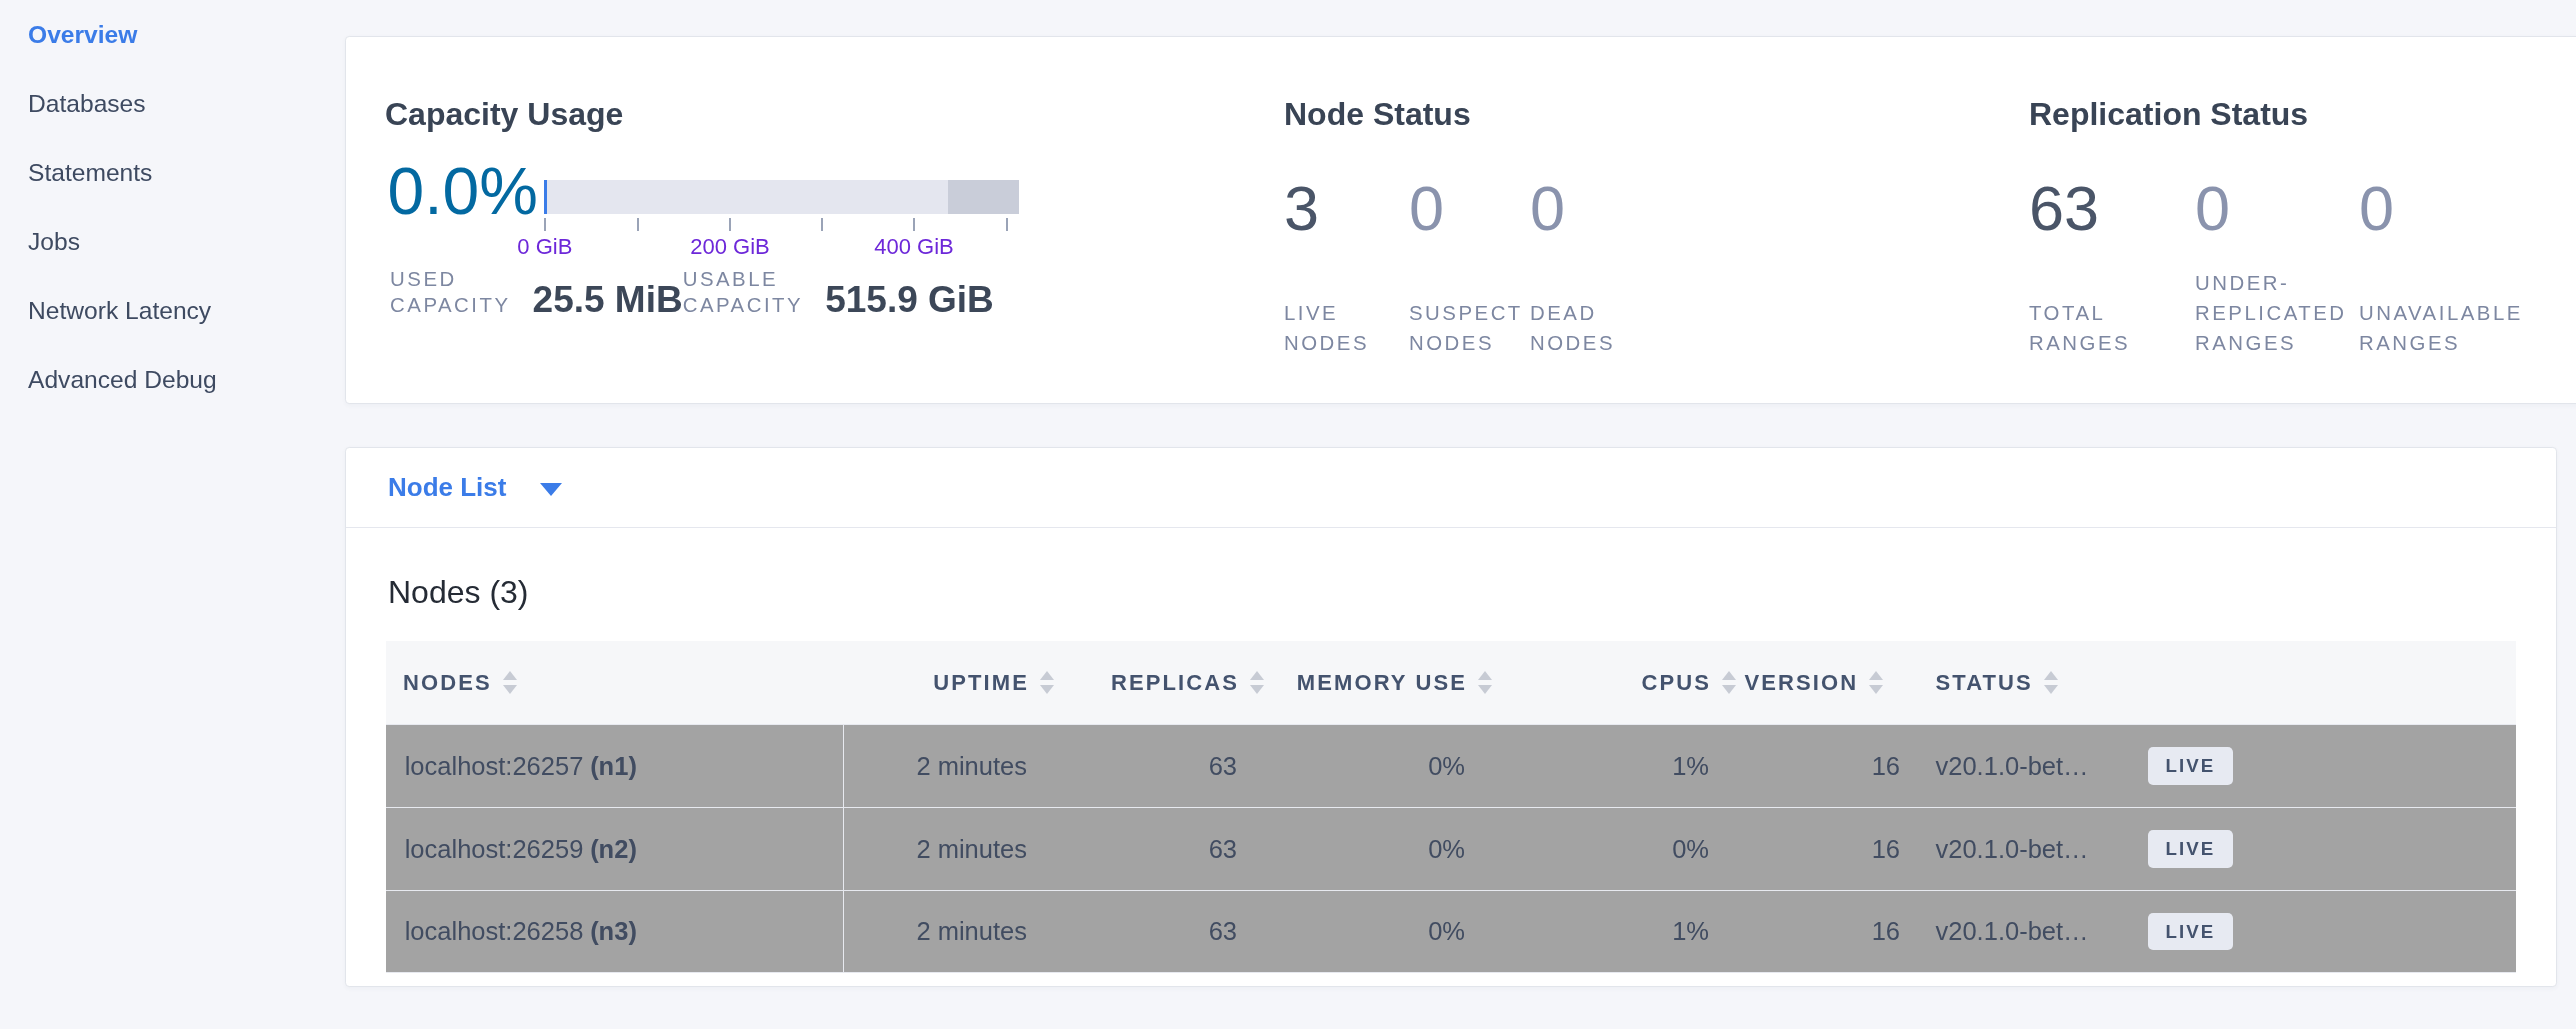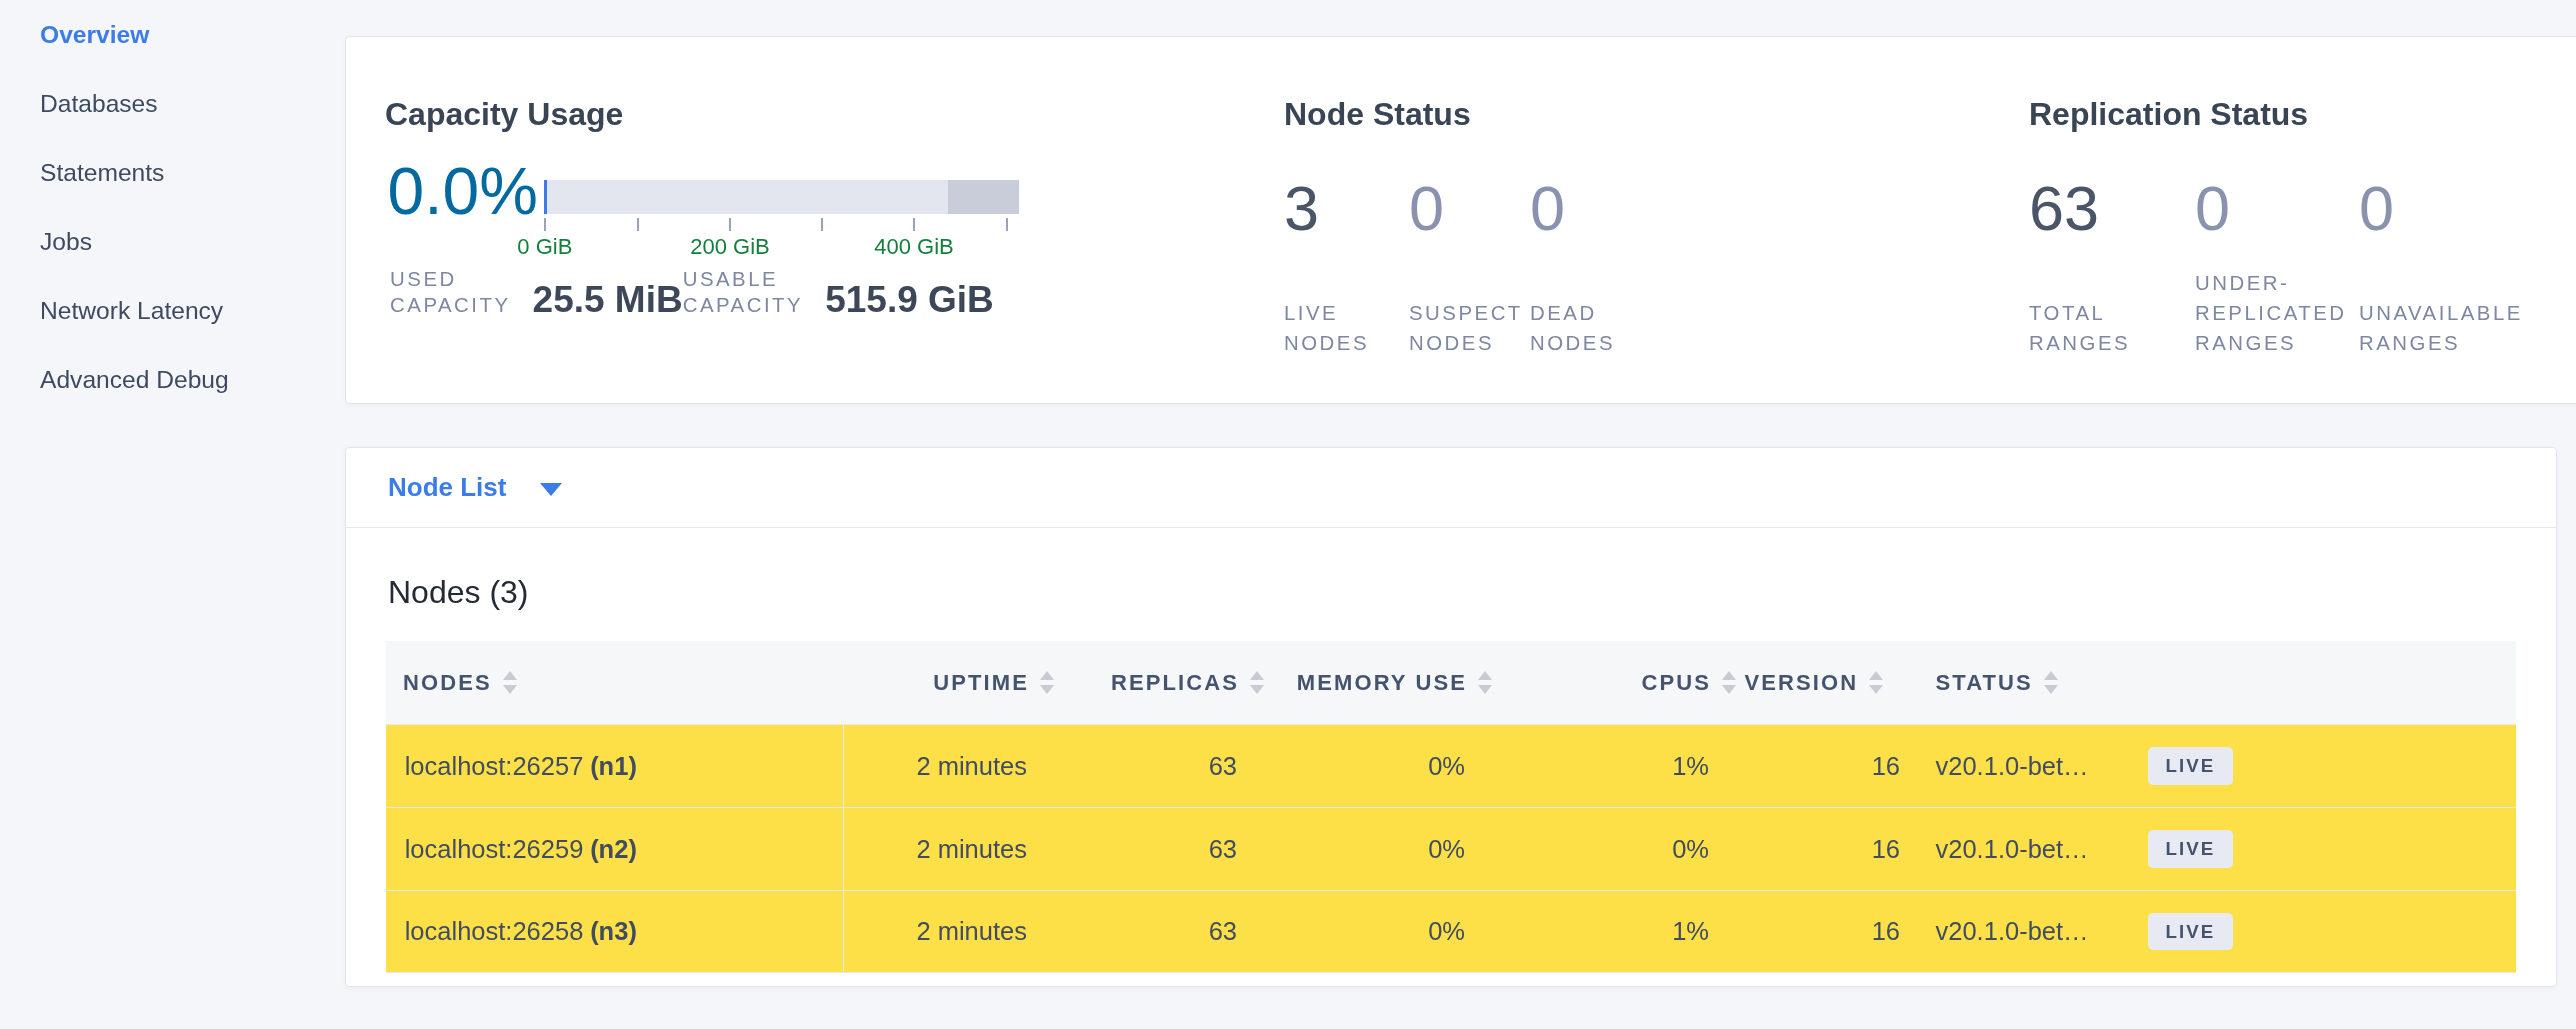--- a/index.html
+++ b/index.html
@@ -9,21 +9,21 @@
     font-family:"Liberation Sans", sans-serif;
     color:#394455;
     position:relative;
     overflow:hidden;
   }
 
   
   .sidebar { position:absolute; left:0; top:0; width:345px; padding-top:0; }
   .side-item {
     height:69px; display:flex; align-items:center;
-    padding-left:28px; font-size:24.6px; color:#3e4a61; cursor:pointer;margin-left:12px;
+    padding-left:28px; font-size:24.6px; color:#3e4a61; cursor:pointer;
   }
   .side-item.active { color:#3b7ce8; font-weight:bold; }
 
   
   .card {
     position:absolute; background:#fff;
     border:0.8px solid #e2e5eb; border-radius:4.2px;
     box-shadow:0 1.7px 4.2px rgba(60,70,100,.04);
   }
   #top-card  { left:345px; top:36px;  width:2550px; height:368px; }
@@ -34,21 +34,21 @@
 
   
   #sec-capacity { left:39px; width:959px; }
   .big-percent { position:absolute; left:2.5px; top:119px; font-size:66px; line-height:70px; font-weight:500; color:#0369a1; }
   .gauge { position:absolute; left:159px; top:143px; width:475px; }
   .gauge-track { position:relative; width:475px; height:34px; background:#e4e6ef; }
   .gauge-extra { position:absolute; right:0; top:0; bottom:0; width:15%; background:#c9cdd9; }
   .gauge-used  { position:absolute; left:0; top:0; bottom:0; width:3.4px; background:#3b7ce8; }
   .gauge-ticks { position:relative; height:13.6px; margin-top:4.2px; }
   .gtick { position:absolute; top:0; width:1.7px; height:12.7px; background:#9aa3b7; }
-  .gauge-labels { position:relative; height:25.5px; margin-top:2.5px; font-size:22px; color:#15803d; }
+  .gauge-labels { position:relative; height:25.5px; margin-top:2.5px; font-size:22px; color:#6d28d9; }
   .glabel { position:absolute; transform:translateX(-50%); white-space:nowrap; }
   .cap-stats { position:absolute; left:5.1px; top:229px; display:flex; align-items:flex-end; }
   .cap-label { font-size:20.4px; line-height:26px; letter-spacing:2.5px; color:#7d87a1; }
   .cap-value { font-size:37px; font-weight:600; color:#3c4758; margin-left:22px; margin-bottom:-3.4px; white-space:nowrap; }
   .cap-pair + .cap-pair { }
   .cap-pair { display:flex; align-items:flex-end; }
 
   
   #sec-nodestat { left:938px; width:543px; }
   #sec-repstat  { left:1683px; width:526px; }
@@ -81,21 +81,21 @@
   .th { display:flex; align-items:center; font-size:22px; font-weight:700; letter-spacing:2.1px; color:#44536e; }
   .th.right { justify-content:flex-end; }
   .th.left-pad { padding-left:17px; }
   .th.ver-pad, .th.stat-pad { padding-left:8.5px; }
   .th-label.wrap { display:inline-block; max-width:127px; text-align:right; line-height:27px; }
   .sort { display:inline-flex; flex-direction:column; margin-left:11px; cursor:pointer; }
   .sort i { display:block; width:0; height:0; border-left:7.6px solid transparent; border-right:7.6px solid transparent; }
   .sort .up { border-bottom:9.3px solid #c7cbd4; margin-bottom:4.2px; }
   .sort .dn { border-top:9.3px solid #c7cbd4; }
 
-  .trow { height:83px; border-top:0.8px solid #e7e9ef; font-size:25.5px; color:#414c61; cursor:pointer; background:#fde047; }
+  .trow { height:83px; border-top:0.8px solid #e7e9ef; font-size:25.5px; color:#414c61; cursor:pointer; background:#a3a3a3; }
   .trow:last-child { border-bottom:0.8px solid #e7e9ef; }
   .td { white-space:nowrap; }
   .td.name { padding-left:18.7px; align-self:stretch; display:flex; align-items:center; border-right:0.8px solid #e7e9ef; }
   .td.name b { font-weight:700; margin-left:6.8px; }
   .td.right { text-align:right; padding-right:27px; }
   .td.ver { padding-left:8.5px; color:#414c61; }
   .td.stat { padding-left:8.5px; }
   .badge {
     display:inline-block; padding:7.6px 18px; background:#e7eaf2; border-radius:5.1px;
     font-size:18.7px; font-weight:700; letter-spacing:2.1px; color:#44536e;

